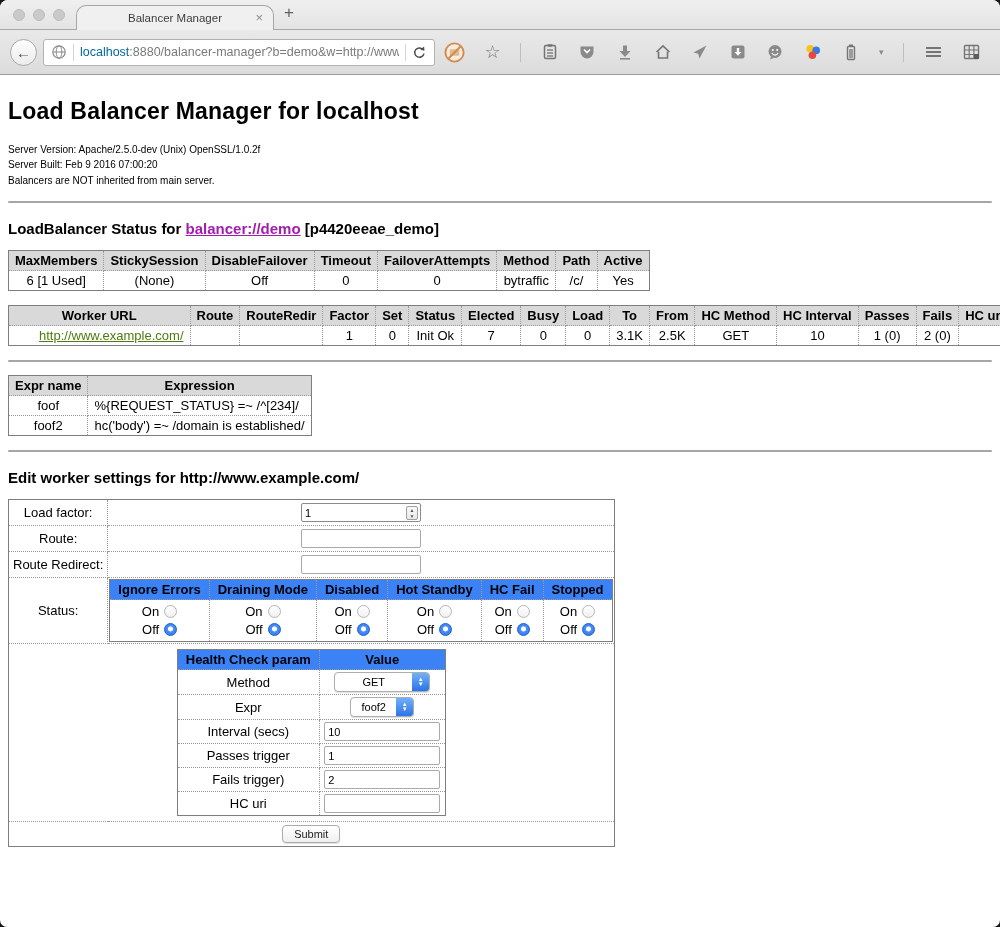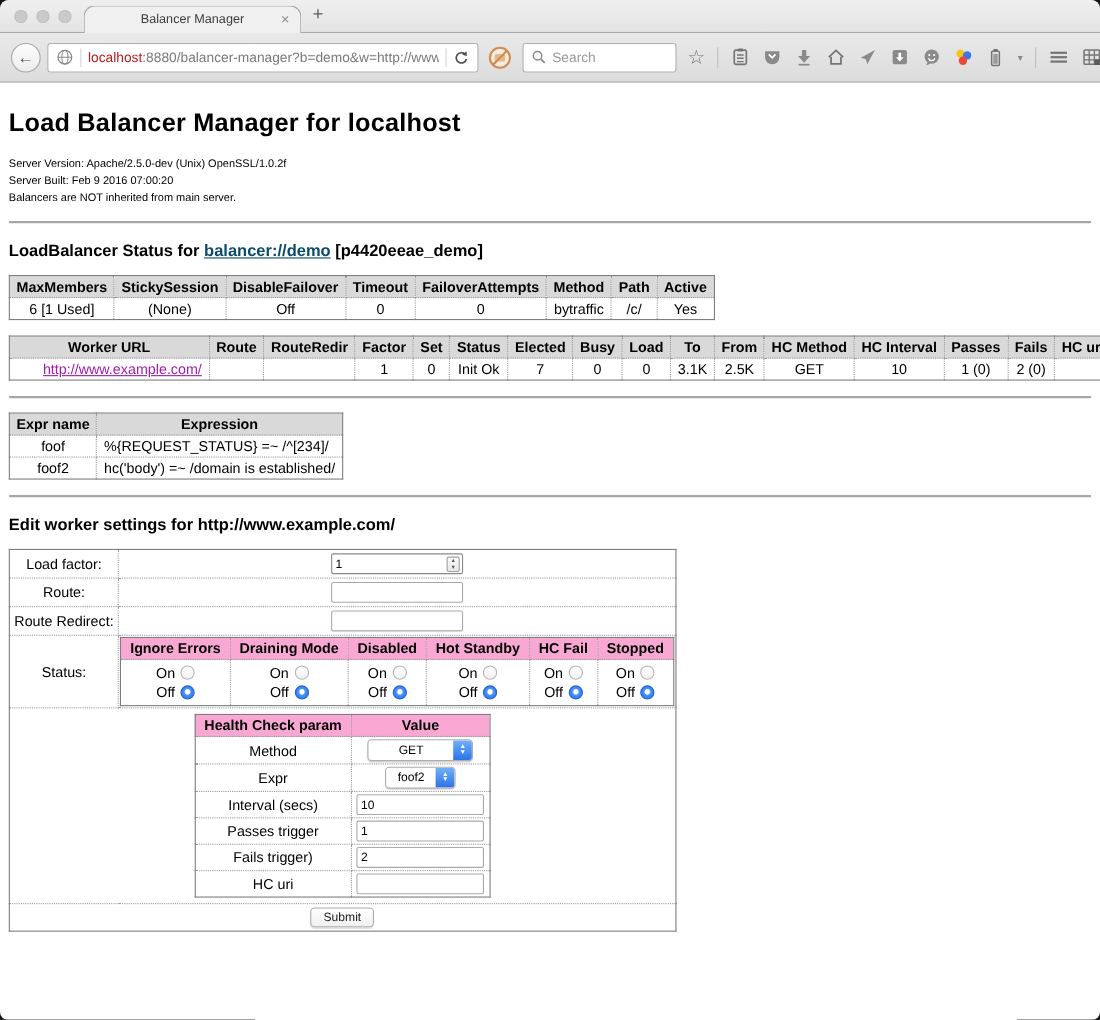--- a/index.html
+++ b/index.html
@@ -20,49 +20,49 @@
   .newtab { position:absolute; left:284px; top:3px; font-size:17px; color:#5f5f5f; }
   .navbar { height:45px; background:linear-gradient(#e9e9e9,#dcdcdc); border-bottom:1px solid #9c9c9c;
             display:flex; align-items:center; padding:0 10px; }
   .backbtn { width:27px; height:27px; border-radius:50%; background:linear-gradient(#fdfdfd,#ececec);
              border:1px solid #a8a8a8; display:flex; align-items:center; justify-content:center;
              color:#555; font-size:15px; flex:none; }
   .urlbar { width:392px; height:27px; margin-left:6px; background:#fff; border:1px solid #b2b2b2; border-radius:3px;
             display:flex; align-items:center; padding:0 7px; gap:6px; font-size:12.5px; flex:none; }
   .url-divider { width:1px; height:17px; background:#d4d4d4; flex:none; }
   .url-text { flex:1; white-space:nowrap; overflow:hidden; color:#7a7a7a; }
-  .url-host { color:#b91c1c; }
+  .url-host { color:#0369a1; }
   .iconbtn { display:flex; align-items:center; justify-content:center; flex:none; }
   .shield { margin-left:8px; }
   .searchbar { width:140px; height:27px; margin-left:9px; background:#fff; border:1px solid #b2b2b2; border-radius:3px;
                display:flex; align-items:center; padding:0 7px; gap:5px; font-size:12.5px; color:#9a9a9a; flex:none; }
   .tools { display:flex; align-items:center; gap:11px; margin-left:10px; flex:1; justify-content:space-evenly; }
   .glyph-icon { color:#757575; font-size:18px; line-height:18px; }
   .tool-sep { width:1px; height:19px; background:#bfbfbf; }
   .caret { color:#8a8a8a; font-size:9px; }
   
   .content { padding:2px 8px 0 8px; }
   h1 { font-size:23px; margin:21px 0 17px 0; letter-spacing:0.2px; }
   .info-line { font-size:10px; line-height:15.4px; }
   hr { border:0; height:2px; background:#a6a6a6; border-radius:2px; margin:13px 0; }
   h3 { font-size:15px; margin:17px 0 13px 0; }
-  h3 a { color:#0c4a6e; }
-  a.worker-link { color:#a21caf;padding-left:24px; }
+  h3 a { color:#a21caf; }
+  a.worker-link { color:#4d7c0f;padding-left:24px; }
   table.tbl { border-collapse:collapse; font-size:13px; margin:0 0 14px 0; border:1px solid #7e7e7e; }
   .tbl th, .tbl td { border:1px dotted #9a9a9a; padding:2px 6px; text-align:center; white-space:nowrap; }
   .tbl th { background:#d9d9d9; font-weight:bold; }
   .tbl td.left { text-align:left; }
   .worker-tbl { width:984px; }
   
   .form-tbl { width:565px; }
   .form-tbl > tbody > tr > td { padding:3px 4px; }
   .form-tbl td.lblcol { width:100px;margin-top:31px; }
   .inner-tbl { border-collapse:collapse; font-size:13px; border:1px solid #7e7e7e; }
   .inner-tbl th, .inner-tbl td { border:1px dotted #9a9a9a; padding:2px 8px; text-align:center; white-space:nowrap; }
-  .inner-tbl th { background:#f9a8d4; }
+  .inner-tbl th { background:#3b82f6; }
   .status-tbl { width:100%; }
   .hc-tbl { margin:2px auto; }
   .hc-tbl td.plabel { width:140px; }
   .hc-tbl td.pvalue { width:126px; padding:2px 4px; }
   input.txt { width:120px; height:19px; border:1px solid #a9a9a9; border-radius:2px; font-size:11px;
               padding:0 3px; font-family:"Liberation Sans", sans-serif; background:#fff; }
   .hc-tbl input.txt { width:116px; }
   .numwrap { position:relative; display:inline-block; }
   .numwrap input.txt { border-color:#8a8a8a; }
   .spinner { position:absolute; right:3px; top:3px; width:12px; height:14px; border:1px solid #9f9f9f;
@@ -128,29 +128,20 @@
           </svg>
       </span>
     </div>
     <span class="iconbtn shield">
       <svg class="ico" width="23" height="23" viewBox="0 0 24 24">
           <circle cx="12" cy="12" r="9.5" fill="#f8ecdf" stroke="#d08c52" stroke-width="2"></circle>
           <rect x="7" y="8.5" width="10" height="7" rx="1.5" fill="#e4b98c"></rect>
           <line x1="5.2" y1="18.8" x2="18.8" y2="5.2" stroke="#d08c52" stroke-width="2"></line>
         </svg>
     </span>
-    <div class="searchbar">
-      <span class="iconbtn">
-        <svg class="ico" width="14" height="14" viewBox="0 0 16 16">
-            <circle cx="6.5" cy="6.5" r="4.4" fill="none" stroke="#8a8a8a" stroke-width="1.5"></circle>
-            <line x1="10" y1="10" x2="14" y2="14" stroke="#8a8a8a" stroke-width="1.8"></line>
-          </svg>
-      </span>
-      <span>Search</span>
-    </div>
     <div class="tools">
       <span class="glyph-icon">☆</span>
       <span class="tool-sep"></span>
       <span class="iconbtn">
         <svg class="ico" width="18" height="18" viewBox="0 0 18 18">
             <rect x="3.5" y="2.5" width="11" height="13" rx="1.5" fill="none" stroke="#757575" stroke-width="1.5"></rect>
             <rect x="6.5" y="1.2" width="5" height="2.6" rx="0.8" fill="#757575"></rect>
             <line x1="6" y1="7" x2="12" y2="7" stroke="#757575" stroke-width="1.3"></line>
             <line x1="6" y1="10" x2="12" y2="10" stroke="#757575" stroke-width="1.3"></line>
             <line x1="6" y1="13" x2="12" y2="13" stroke="#757575" stroke-width="1.3"></line>

